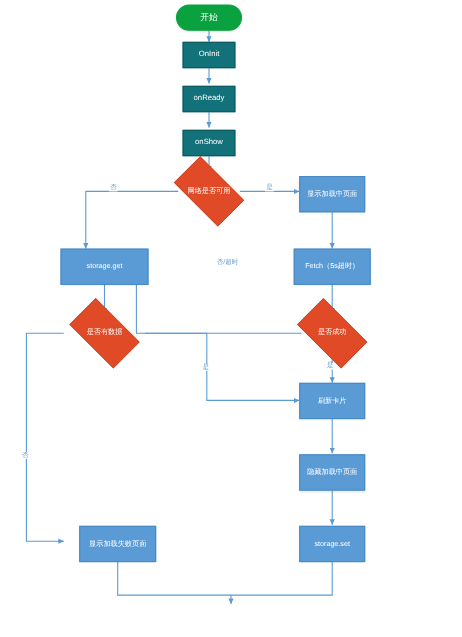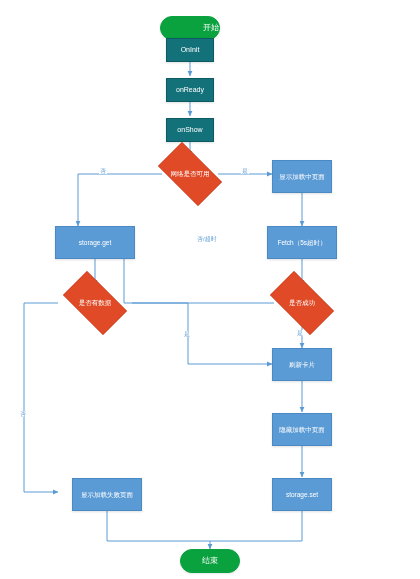--- a/index.html
+++ b/index.html
@@ -129,21 +129,21 @@
       <path d="M302,381 L302,412"></path>
 
       <path d="M302,446 L302,477"></path>
 
       <path d="M302,511 L302,541 L210,541 L210,549"></path>
 
       <path d="M107,511 L107,541 L210,541" marker-end="none"></path>
     </g>
   </svg>
 
-  <div class="node node-terminal" style="left:160px;top:16px;width:60px;height:24px;justify-content:flex-end;">
+  <div class="node node-terminal" style="left:160px;top:4px;width:60px;height:24px;">
     <span>开始</span>
   </div>
 
   <div class="node node-lifecycle" style="left:166px;top:38px;width:48px;height:24px;">
     <span>OnInit</span>
   </div>
 
   <div class="node node-lifecycle" style="left:166px;top:78px;width:48px;height:24px;">
     <span>onReady</span>
   </div>
@@ -188,23 +188,20 @@
   </div>
 
   <div class="node node-process" style="left:272px;top:478px;width:60px;height:33px;">
     <span>storage.set</span>
   </div>
 
   <div class="node node-process" style="left:72px;top:478px;width:70px;height:33px;">
     <span>显示加载失败页面</span>
   </div>
 
-  <div class="node node-terminal" style="left:180px;top:549px;width:60px;height:24px;">
-    <span>结束</span>
-  </div>
 
   <div class="edge-label" style="left:99px;top:168px;">否</div>
 
   <div class="edge-label" style="left:241px;top:168px;">是</div>
 
   <div class="edge-label" style="left:196px;top:236px;">否/超时</div>
 
   <div class="edge-label" style="left:183px;top:331px;">是</div>
 
   <div class="edge-label" style="left:19px;top:411px;">否</div>

